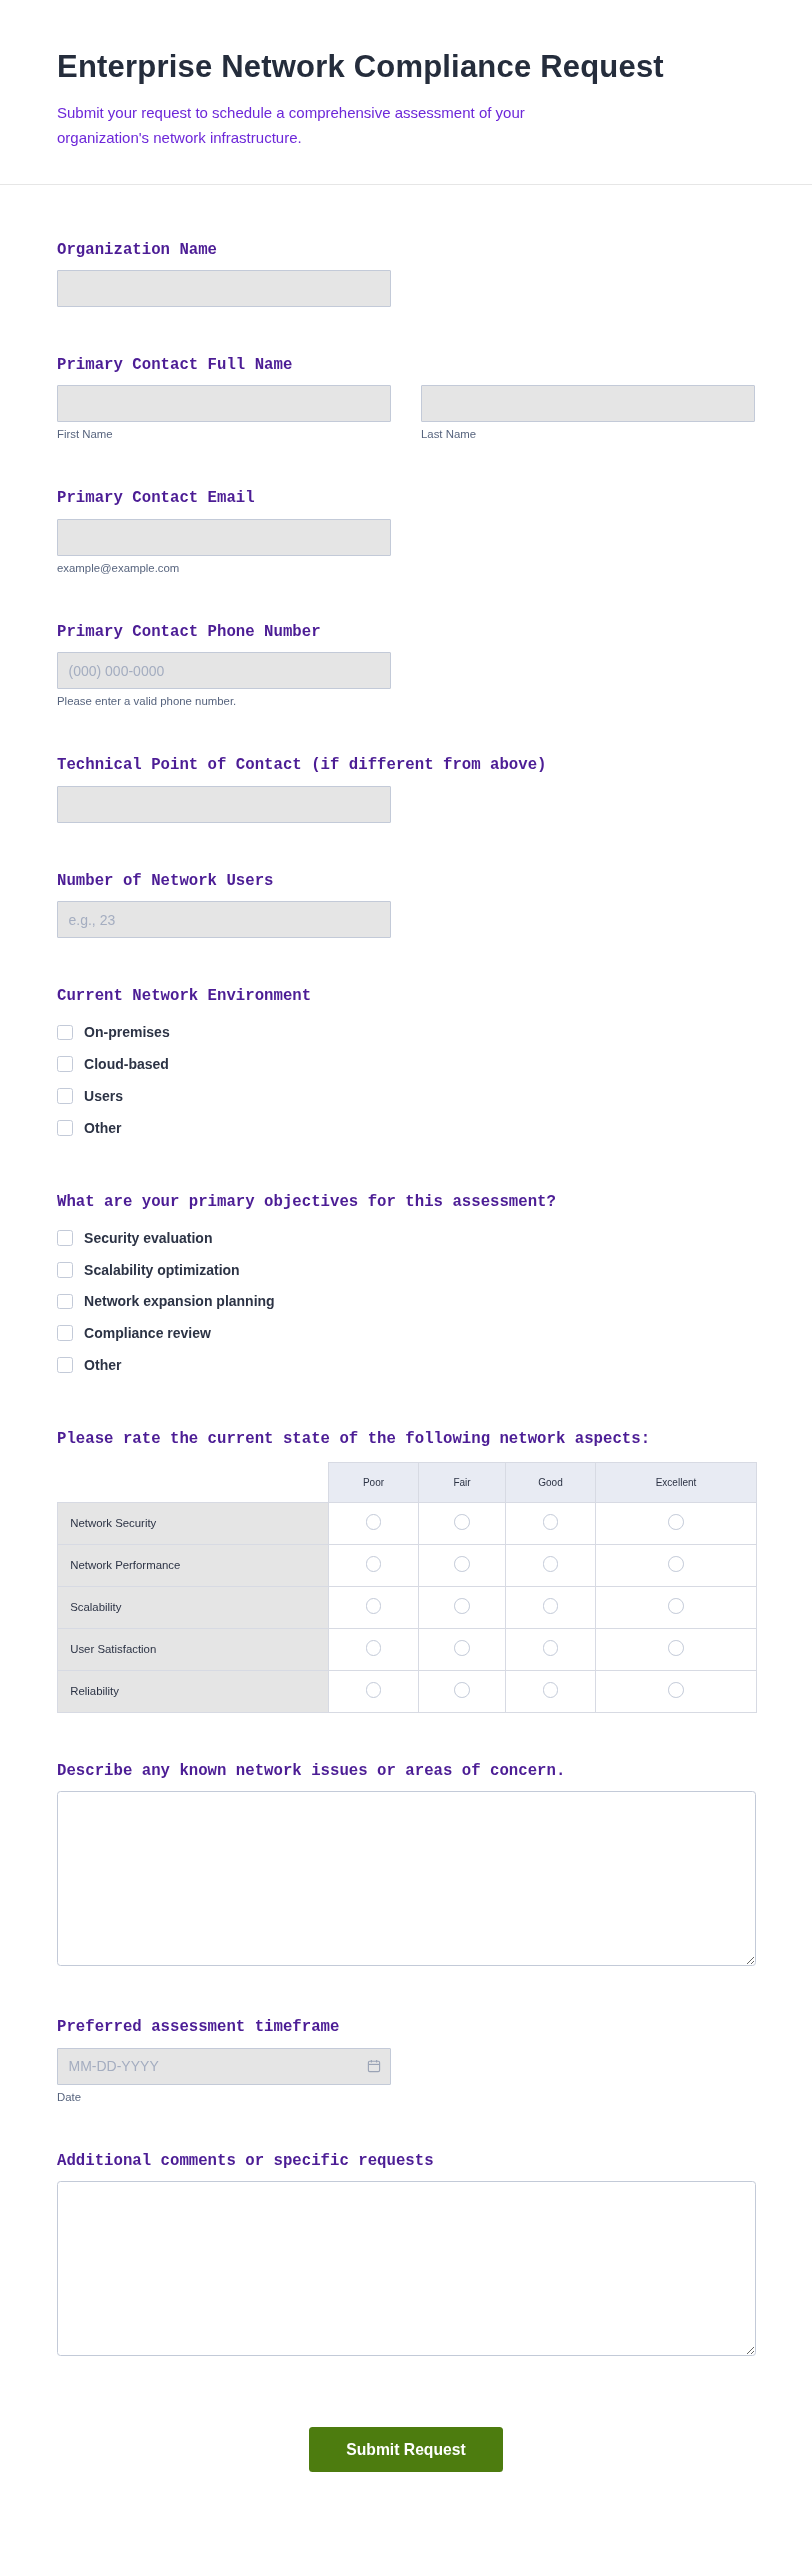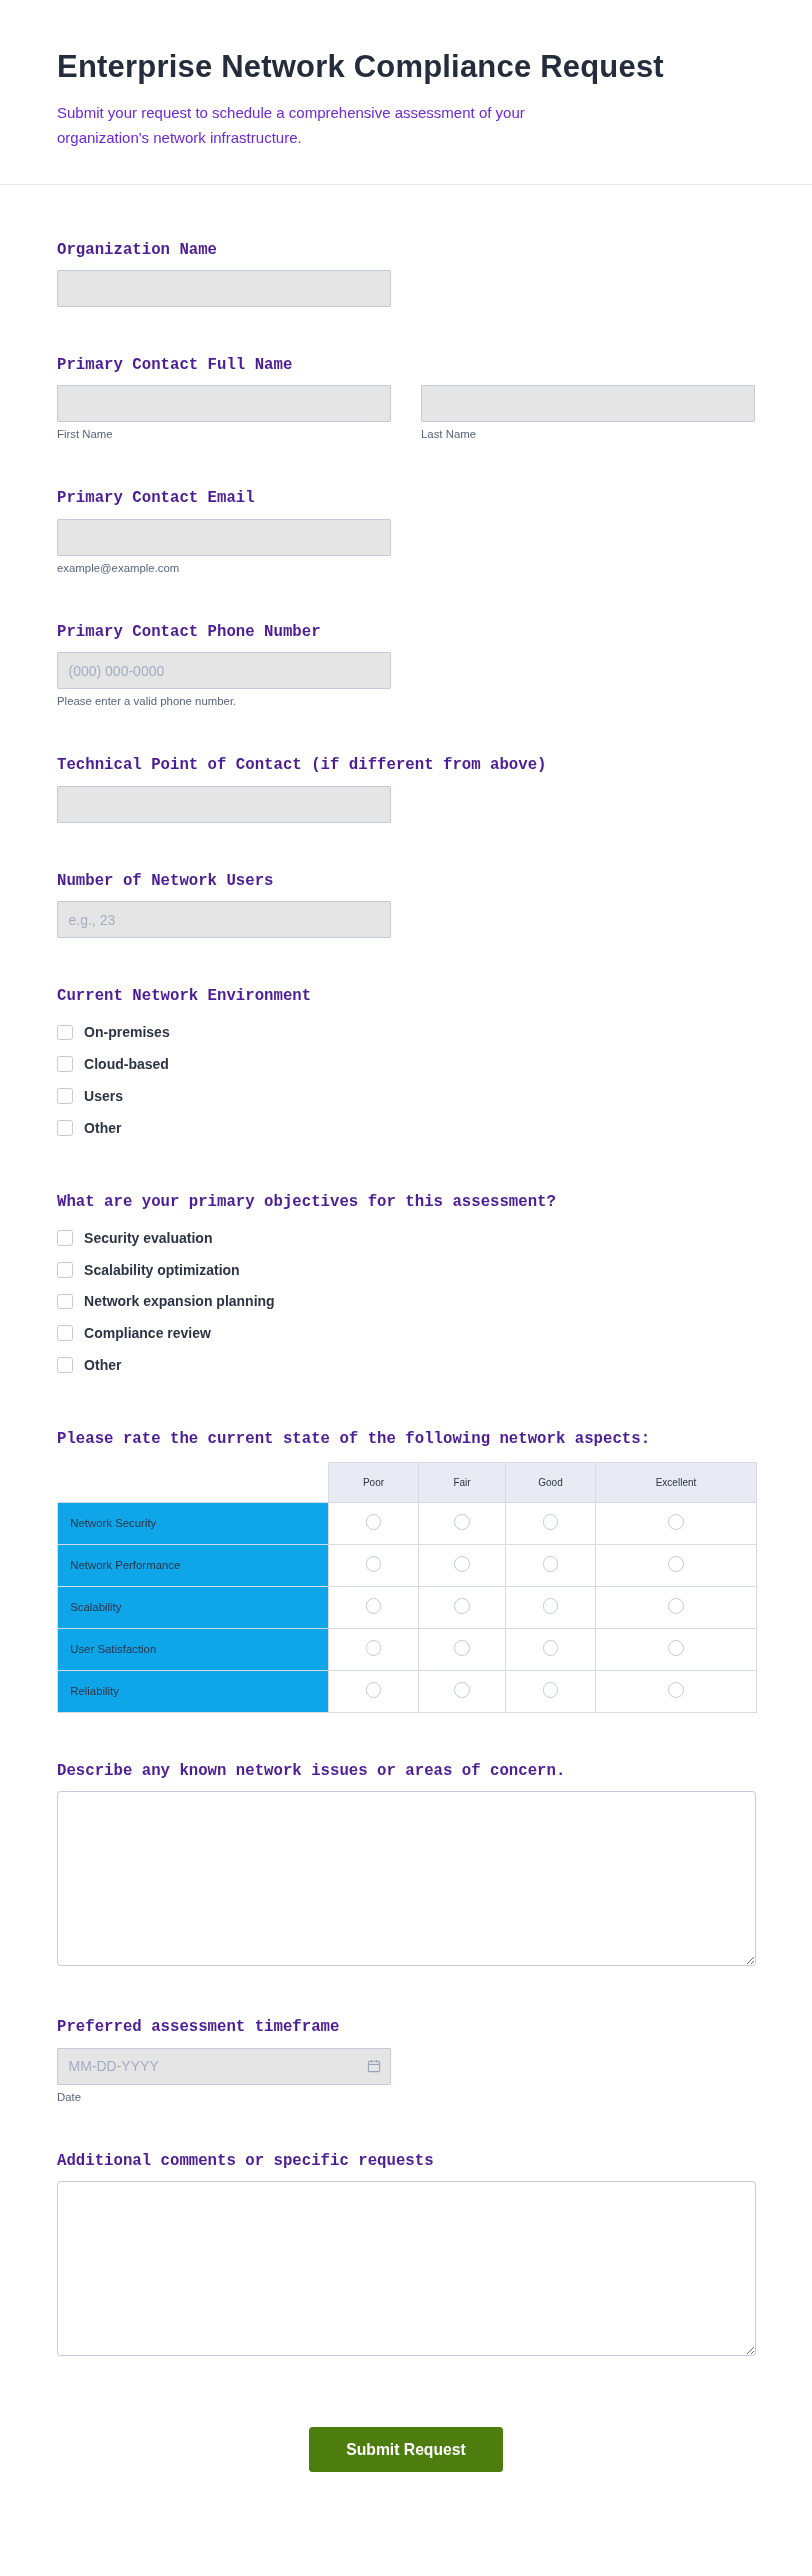--- a/index.html
+++ b/index.html
@@ -55,21 +55,21 @@
   
   .matrix-wrap { margin-top: 14px; }
   table.matrix { border-collapse: collapse; width: 699px; table-layout: fixed; }
   table.matrix th, table.matrix td { border: 0.9px solid #d7dae3; }
   table.matrix thead th {
     background: #e8ebf3; font-size: 10px; font-weight: 500; color: #2c3345;
     height: 40px; text-align: center;
   }
   table.matrix thead th.corner { background: transparent; border: none; }
   table.matrix td.row-label {
-    background: #0ea5e9; font-size: 11.4px; font-weight: 500; color: #2c3345;
+    background: #e5e5e5; font-size: 11.4px; font-weight: 500; color: #2c3345;
     padding: 0 12.2px; text-align: left;
   }
   table.matrix tbody td { background: #fff; height: 42px; text-align: center; vertical-align: middle; }
   col.c-label { width: 271px; }
   col.c-poor  { width: 90px; }
   col.c-fair  { width: 87px; }
   col.c-good  { width: 90px; }
   col.c-exc   { width: 161px; }
   .radio {
     display: inline-block; width: 15.7px; height: 15.7px;

